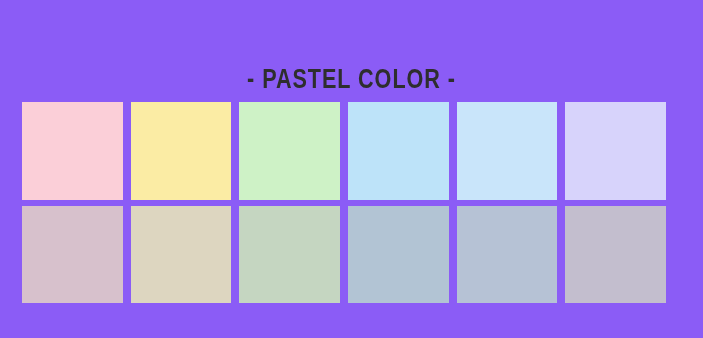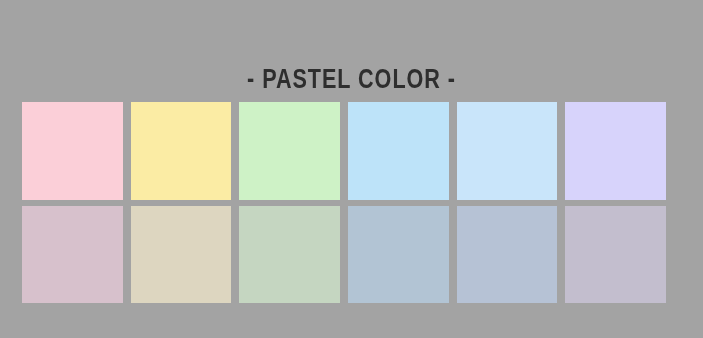--- a/index.html
+++ b/index.html
@@ -59,21 +59,21 @@
     min-width: 0;
     height: 100%;
     border: 0;
     padding: 0;
     display: block;
   }
 </style>
 </head>
 <body style="background: rgb(255, 255, 255);">
 
-<div class="palette-card" style="background: #a3a3a3;">
+<div class="palette-card" style="background: #8b5cf6;">
 
   <div class="palette-title" style="color: rgb(46, 46, 46);">- PASTEL COLOR -</div>
 
   <div class="swatch-grid">
 
     <div class="swatch-row">
       <div class="swatch" style="background:#fbcfd8;"></div>
       <div class="swatch" style="background:#fbeca4;"></div>
       <div class="swatch" style="background:#cef2c6;"></div>
       <div class="swatch" style="background:#bde3f9;"></div>

